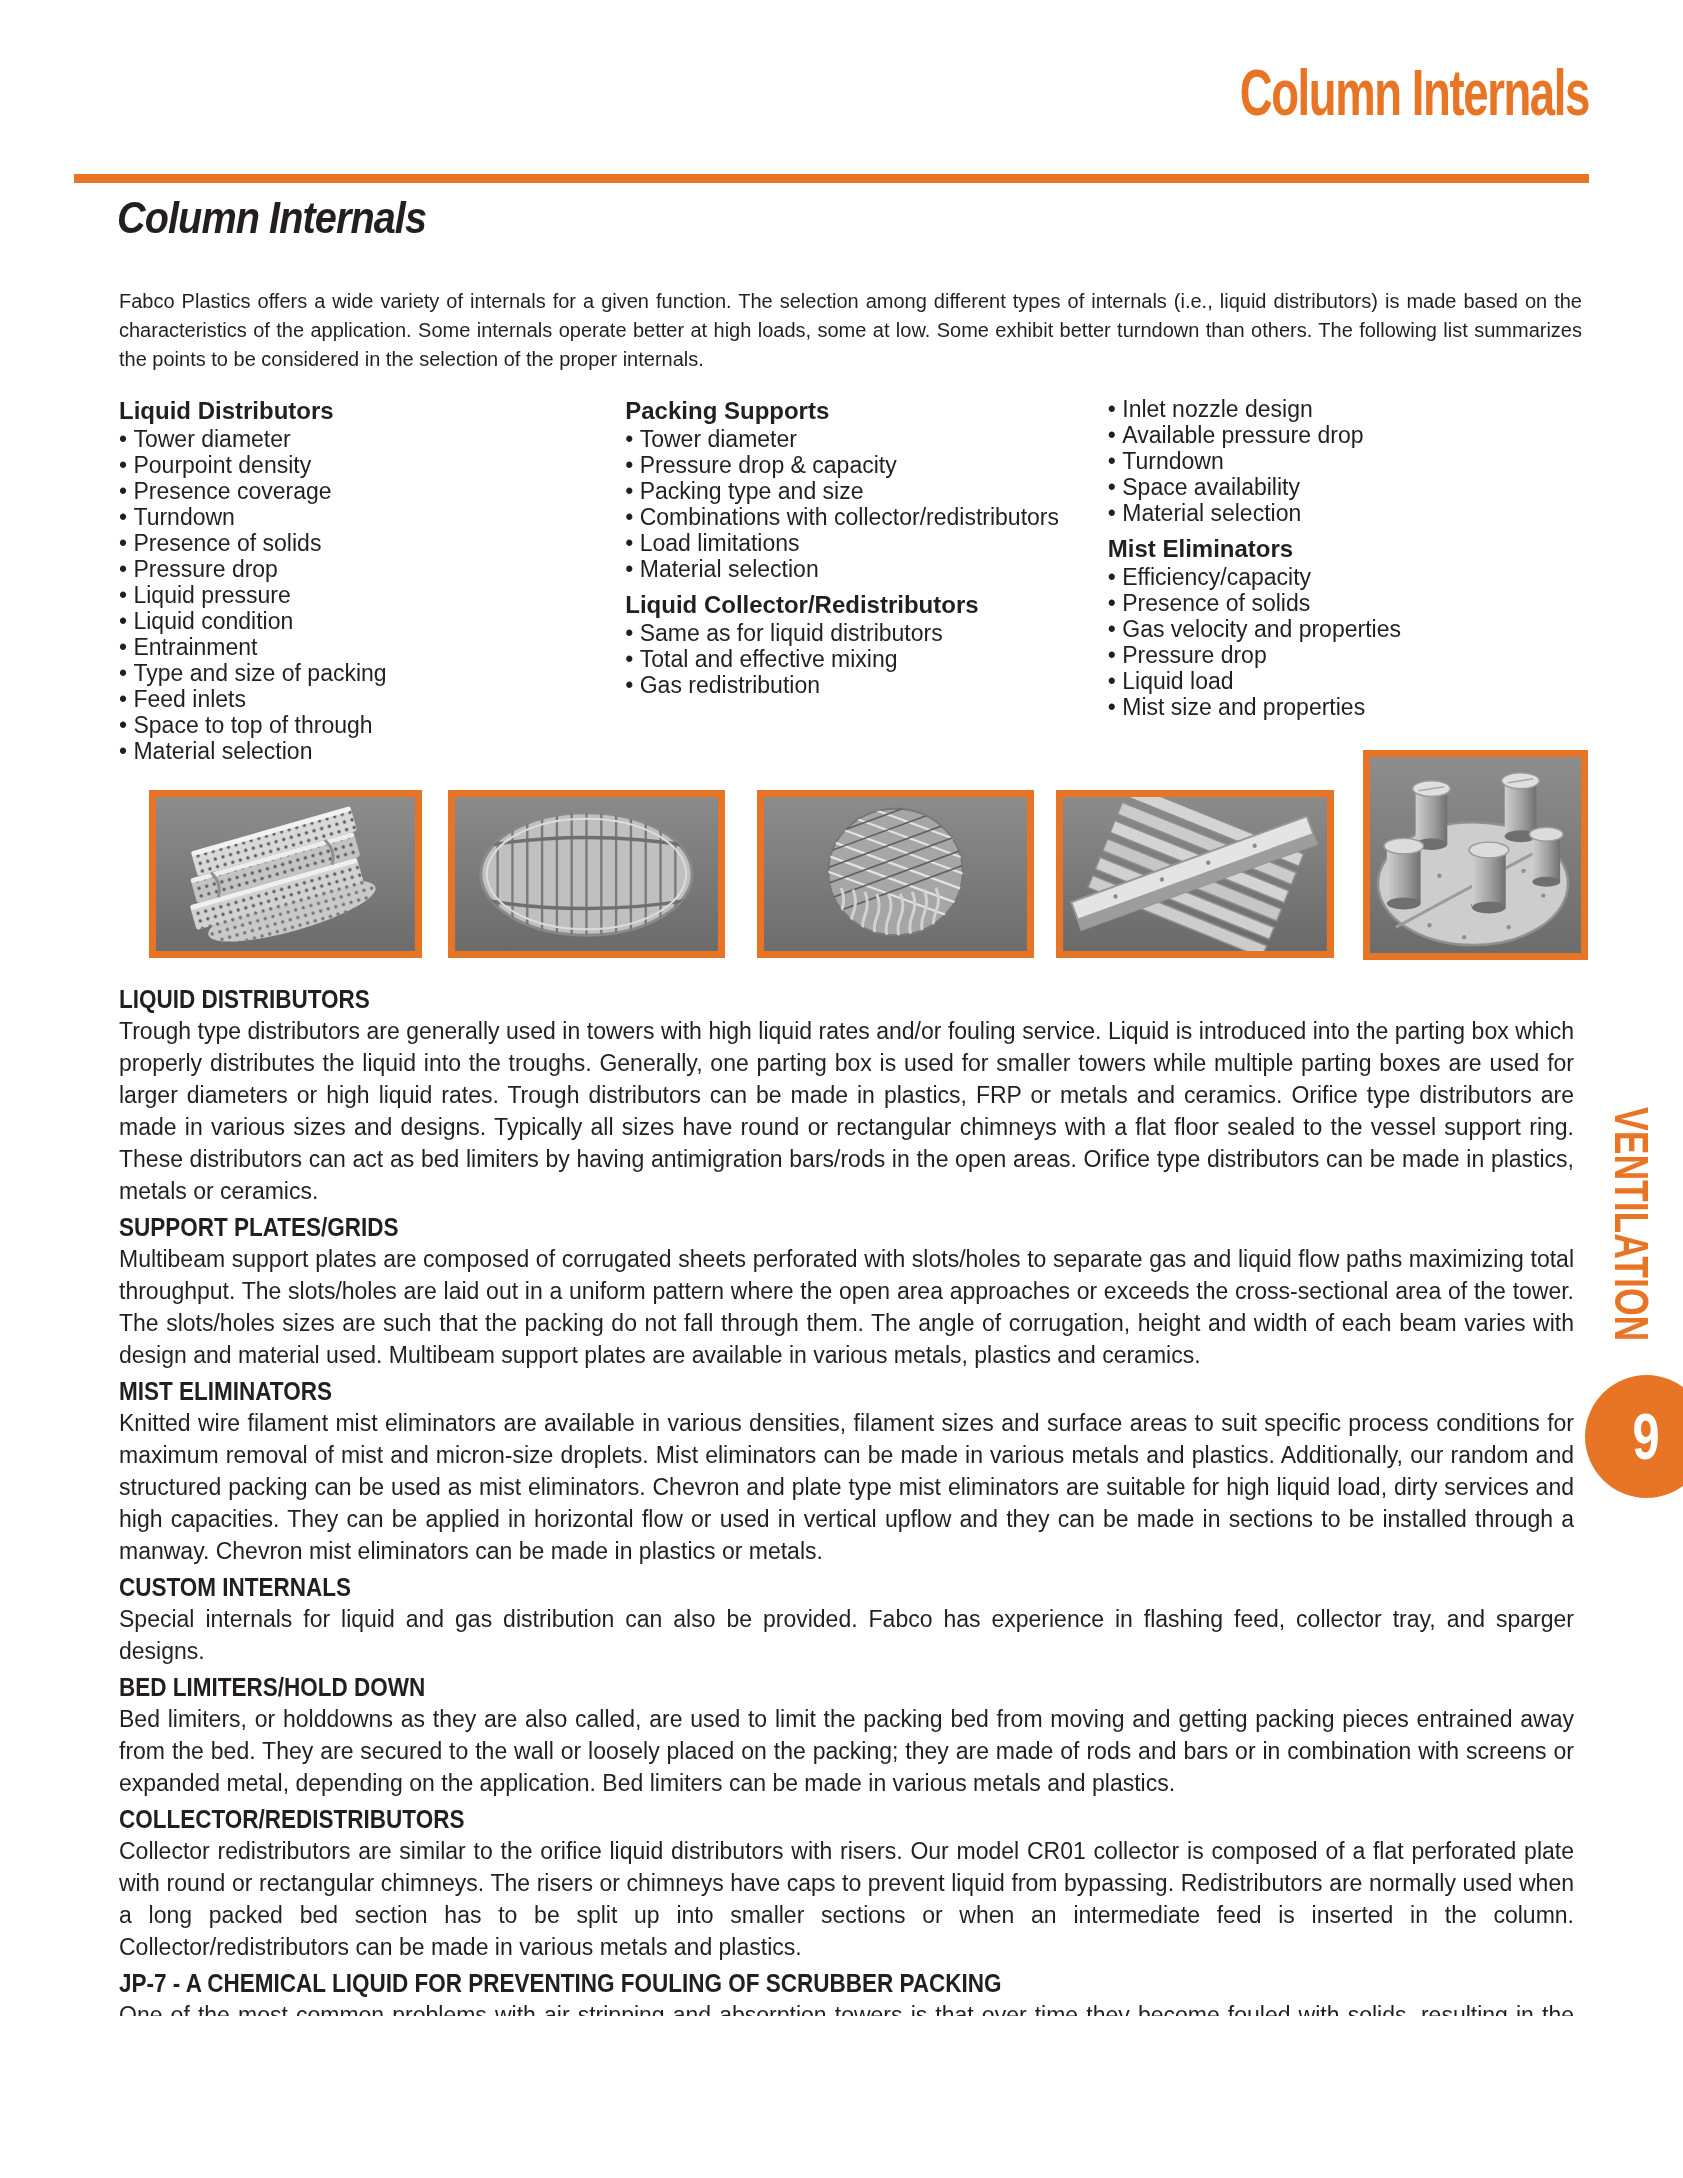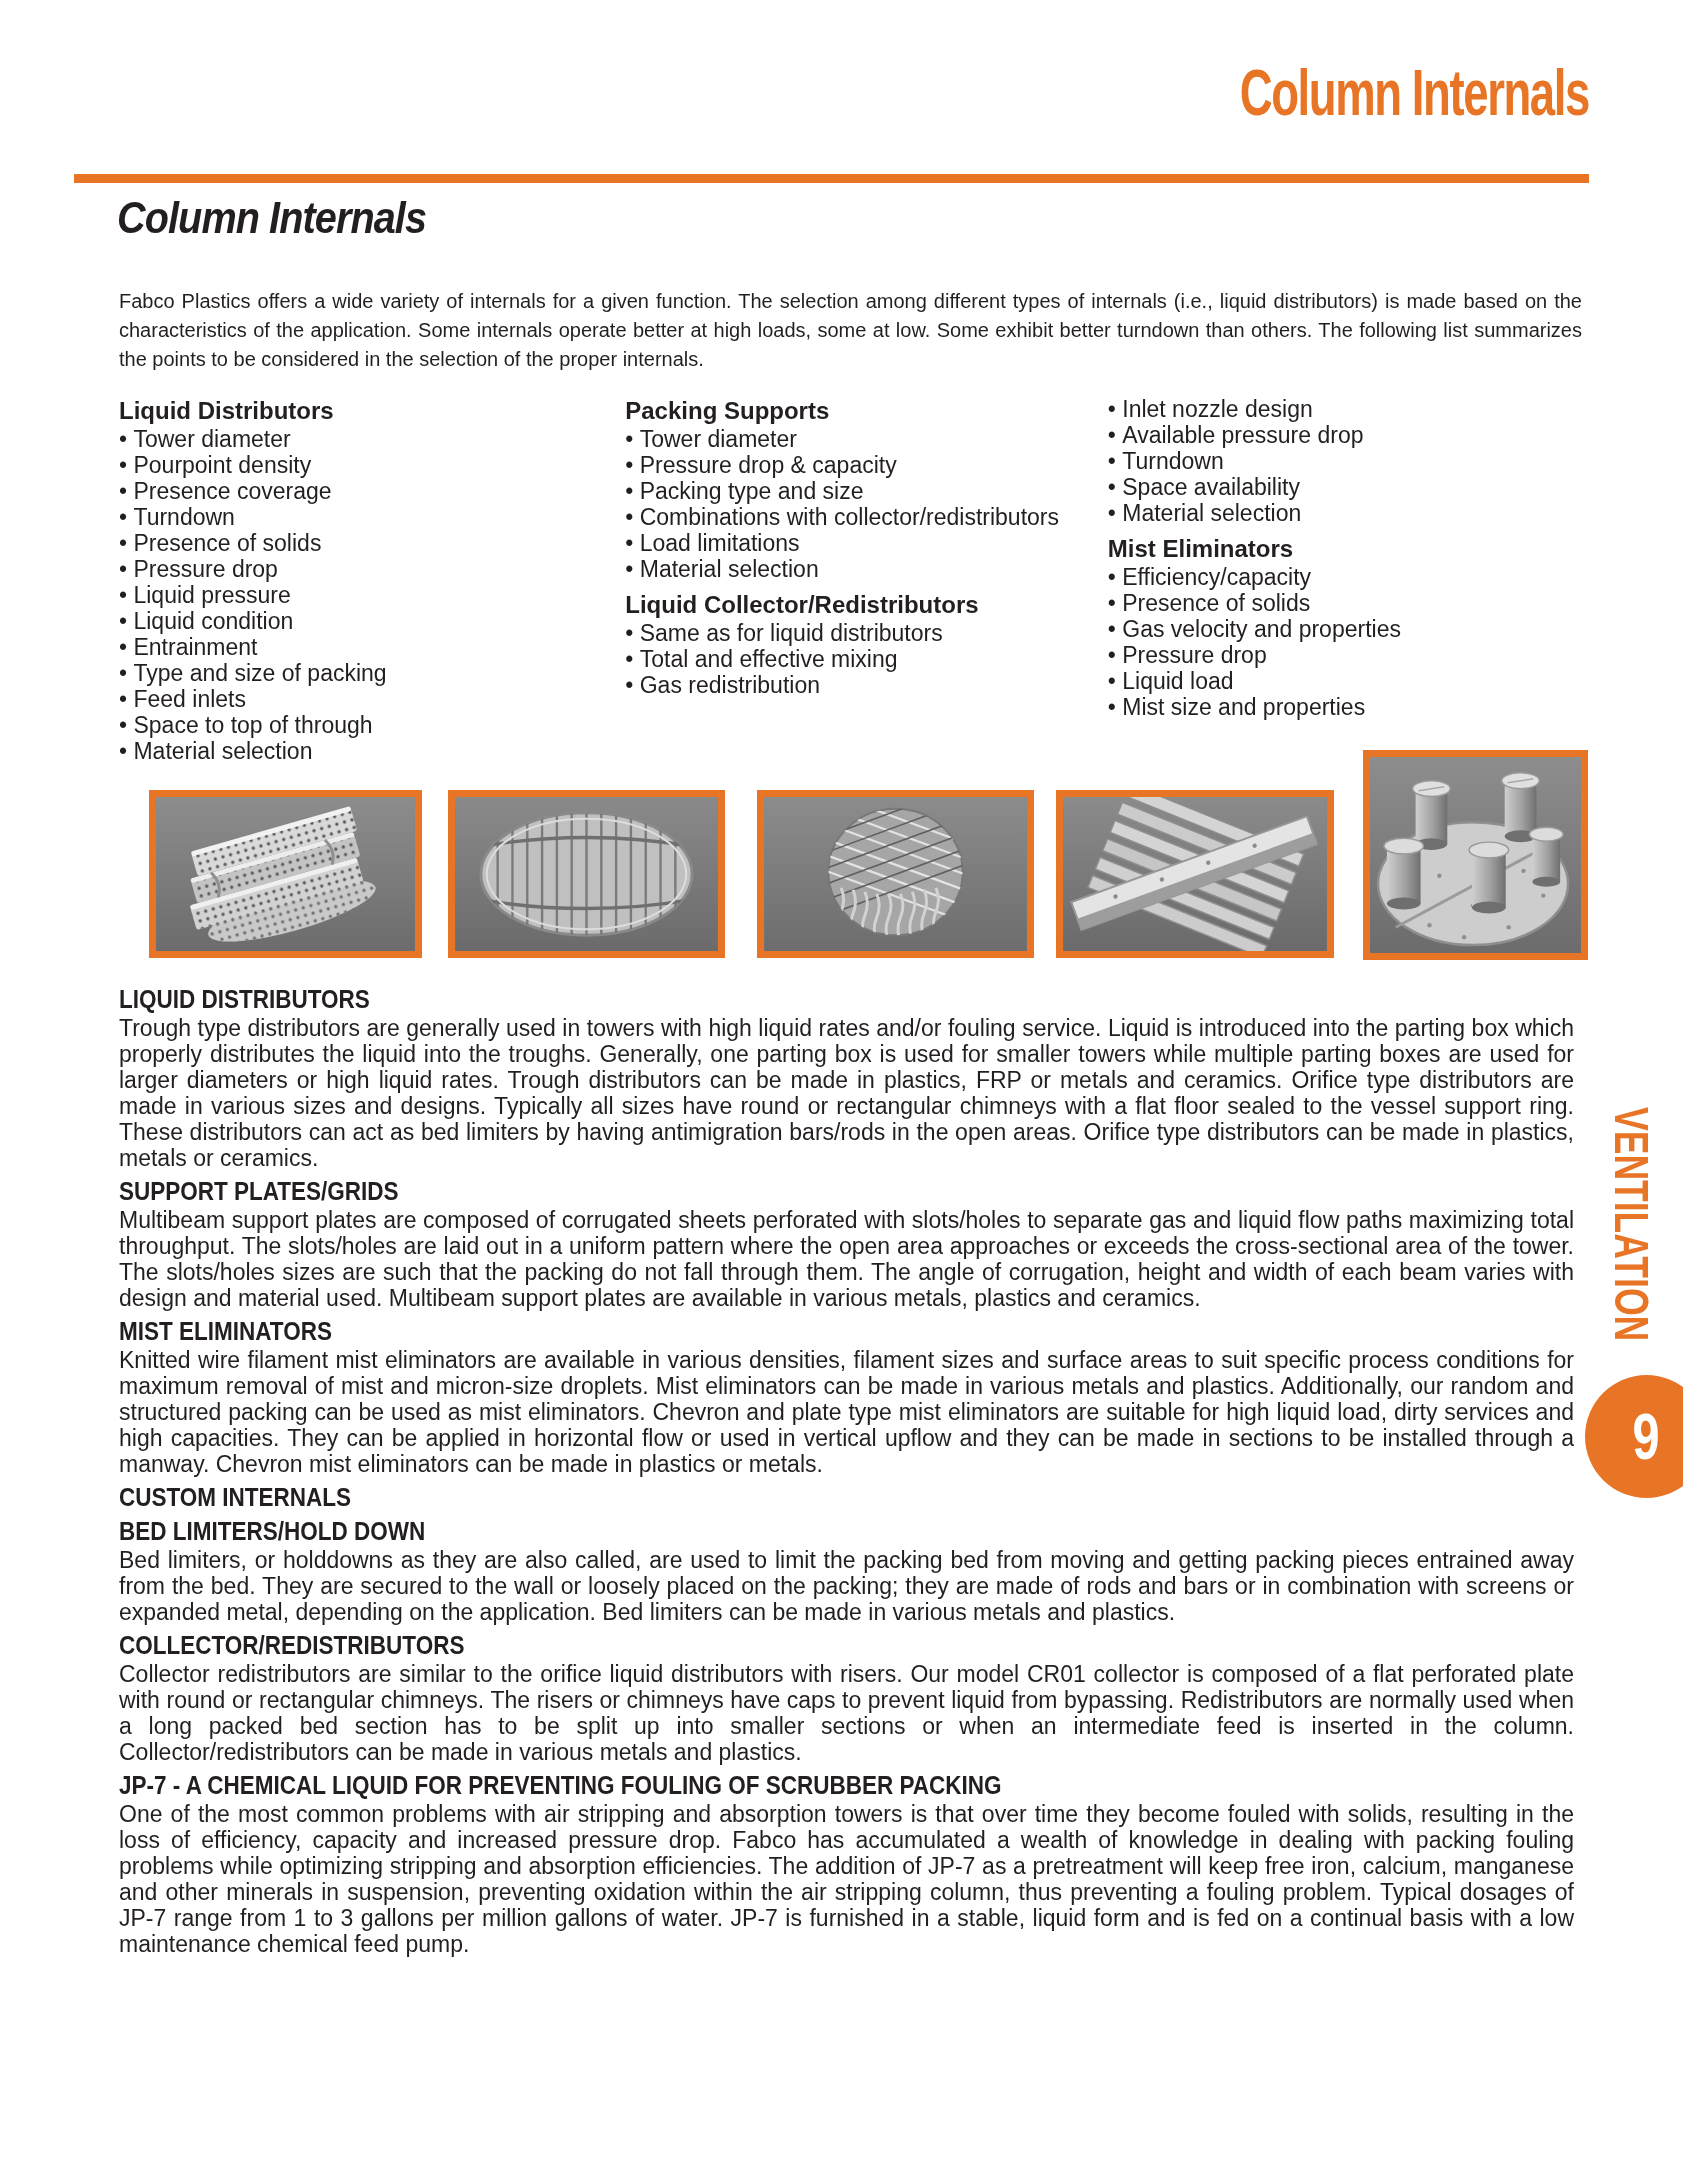--- a/index.html
+++ b/index.html
@@ -48,21 +48,21 @@
   .photo3{left:757px;top:790px;width:277px;height:168px;}
   .photo4{left:1056px;top:790px;width:278px;height:168px;}
   .photo5{left:1363px;top:750px;width:225px;height:210px;}
   
   .sections{position:absolute;left:119px;top:985px;width:1463px;}
   .sec h2{
     font-size:25px;line-height:28px;font-weight:bold;margin:6px 0 2px 0;
     transform:scaleX(0.90);transform-origin:0 50%;white-space:nowrap;
   }
   .sec:first-child h2{margin-top:0;}
-  .sec p{font-size:23px;line-height:26px;text-align:justify;margin:0 8px 2px 0;}
+  .sec p{font-size:23px;line-height:32px;text-align:justify;margin:0 8px 2px 0;}
   
   .vent{position:absolute;left:1657px;top:1107px;width:1px;height:1px;}
   .vent-text{
     display:inline-block;white-space:nowrap;font-size:48px;line-height:51px;font-weight:bold;
     color:var(--accent_orange);transform:rotate(90deg) scaleX(0.74);transform-origin:0 0;letter-spacing:0px;
   }
   .vent-circle{
     position:absolute;left:1585px;top:1375px;width:123px;height:123px;border-radius:50%;
     background:var(--accent_orange);display:flex;align-items:center;justify-content:center;
   }
@@ -361,20 +361,21 @@
     <div class="sec">
       <h2>SUPPORT PLATES/GRIDS</h2>
       <p>Multibeam support plates are composed of corrugated sheets perforated with slots/holes to separate gas and liquid flow paths maximizing total throughput. The slots/holes are laid out in a uniform pattern where the open area approaches or exceeds the cross-sectional area of the tower. The slots/holes sizes are such that the packing do not fall through them. The angle of corrugation, height and width of each beam varies with design and material used. Multibeam support plates are available in various metals, plastics and ceramics.</p>
     </div>
     <div class="sec">
       <h2>MIST ELIMINATORS</h2>
       <p>Knitted wire filament mist eliminators are available in various densities, filament sizes and surface areas to suit specific process conditions for maximum removal of mist and micron-size droplets. Mist eliminators can be made in various metals and plastics. Additionally, our random and structured packing can be used as mist eliminators.  Chevron and plate type mist eliminators are suitable for high liquid load, dirty services and high capacities. They can be applied in horizontal flow or used in vertical upflow and they can be made in sections to be installed through a manway. Chevron mist eliminators can be made in plastics or metals.</p>
     </div>
     <div class="sec">
       <h2>CUSTOM INTERNALS</h2>
+      <p>Special internals for liquid and gas distribution can also be provided. Fabco has experience in flashing feed, collector tray, and sparger designs.</p>
     </div>
     <div class="sec">
       <h2>BED LIMITERS/HOLD DOWN</h2>
       <p>Bed limiters, or holddowns as they are also called, are used to limit the packing bed from moving and getting packing pieces entrained away from the bed. They are secured to the wall or loosely placed on the packing; they are made of rods and bars or in combination with screens or expanded metal, depending on the application. Bed limiters can be made in various metals and plastics.</p>
     </div>
     <div class="sec">
       <h2>COLLECTOR/REDISTRIBUTORS</h2>
       <p>Collector redistributors are similar to the orifice liquid distributors with risers. Our model CR01 collector is composed of a flat perforated plate with round or rectangular chimneys. The risers or chimneys have caps to prevent liquid from bypassing. Redistributors are normally used when a long packed bed section has to be split up into smaller sections or when an intermediate feed is inserted in the column. Collector/redistributors can be made in various metals and plastics.</p>
     </div>
     <div class="sec">

